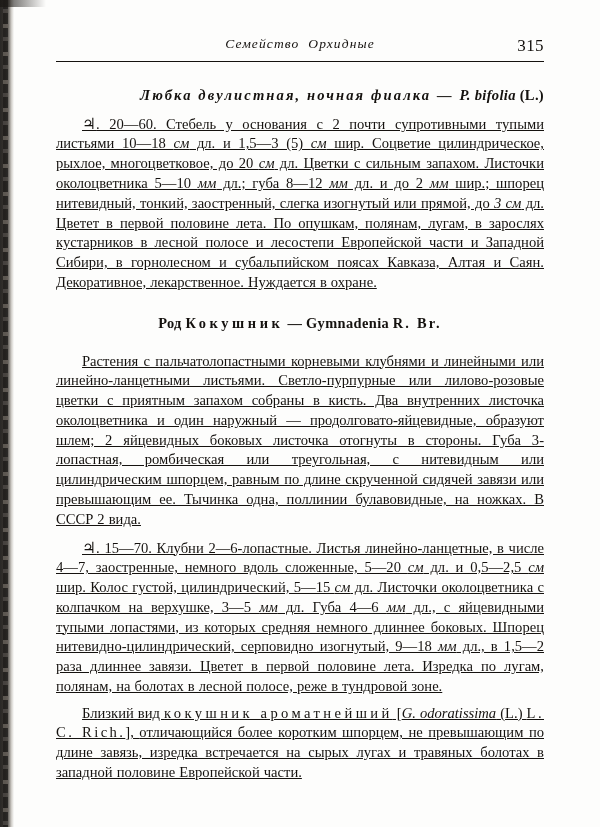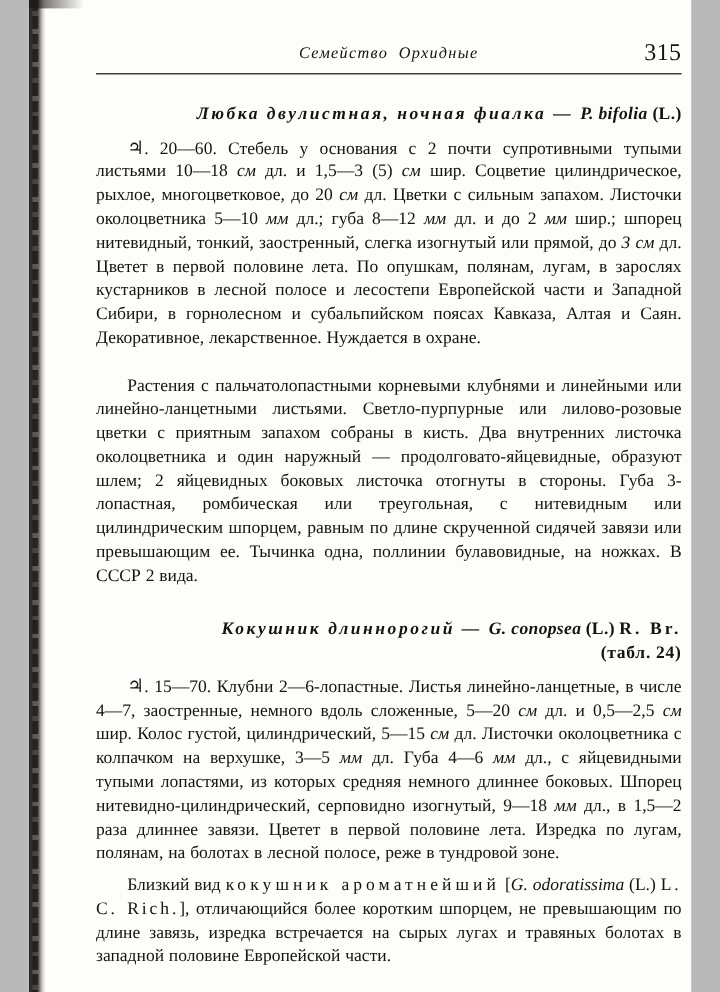--- a/index.html
+++ b/index.html
@@ -3,21 +3,21 @@
 <meta charset="utf-8">
 <title>Семейство Орхидные — 315</title>
 <style>
   html, body {
     margin: 0;
     padding: 0;
     background: #b9b9b9;
   }
   .page {
     position: relative;
-    width: 552px;
+    width: 600px;
     height: 827px;
     margin: 0 auto;
     background: #fdfdfc;
     overflow: hidden;
     font-family: "Liberation Serif", "DejaVu Serif", serif;
     color: #15120f;
   }
   
   .scan-edge {
     position: absolute;
@@ -71,21 +71,21 @@
   .runhead-title {
     font-style: italic;
     font-size: 13.5px;
     letter-spacing: 1.1px;
     white-space: pre;
   }
   .runhead-folio {
     position: absolute;
     right: 0;
     bottom: 0;
-    font-size: 20px;
+    font-size: 17px;
     letter-spacing: .4px;
   }
   .rule {
     border: 0;
     border-top: 1.6px solid #15120f;
     margin: 5px 0 0 0;
     width: 100%;
   }
   
   .species-heading {
@@ -132,20 +132,21 @@
   
   .para {
     font-size: 14.6px;
     line-height: 1.355;
     text-align: justify;
     text-align-last: left;
     text-indent: 26px;
     margin: 7px 0 0 0;
     word-spacing: .4px;
     hyphens: manual;
+    text-decoration: underline;
   }
   .para.tight { margin-top: 20px; }
   .it { font-style: italic; }
   .sym {
     font-style: italic;
     font-size: 15.5px;
     letter-spacing: .2px;
   }
   .spaced-term { letter-spacing: 3.4px; }
   .latin-it { font-style: italic; }
@@ -166,26 +167,23 @@
       <span class="runhead-folio">315</span>
     </div>
     <hr class="rule">
 
     <div class="species-heading">
       <span class="sp-name">Любка двулистная, ночная фиалка</span><span class="sp-name"> — </span><span class="sp-latin">P. bifolia</span><span class="sp-auth"> </span><span class="sp-auth">(L.)</span>
     </div>
 
     <p class="para"><span class="sym">♃</span><span>. 20—60. Стебель у основания с 2 почти супротивными тупыми листьями 10—18 </span><span class="it">см</span><span> дл. и 1,5—3 (5) </span><span class="it">см</span><span> шир. Соцветие цилиндрическое, рыхлое, многоцветковое, до 20 </span><span class="it">см</span><span> дл. Цветки с сильным запахом. Листочки околоцветника 5—10 </span><span class="it">мм</span><span> дл.; губа 8—12 </span><span class="it">мм</span><span> дл. и до 2 </span><span class="it">мм</span><span> шир.; шпорец нитевидный, тонкий, заостренный, слегка изогнутый или прямой, до </span><span class="it">3 см</span><span> дл. Цветет в первой половине лета. По опушкам, полянам, лугам, в зарослях кустарников в лесной полосе и лесостепи Европейской части и Западной Сибири, в горнолесном и субальпийском поясах Кавказа, Алтая и Саян. Декоративное, лекарственное. Нуждается в охране.</span></p>
 
+    <div class="genus-heading"><span class="g-rod">Род </span><span class="g-name">Кокушник</span><span class="g-rod"> — </span><span class="g-latin">Gymnadenia</span> <span class="g-auth">R. Br.</span></div>
 
     <p class="para tight">Растения с пальчатолопастными корневыми клубнями и линейными или линейно-ланцетными листьями. Светло-пурпурные или лилово-розовые цветки с приятным запахом собраны в кисть. Два внутренних листочка околоцветника и один наружный — продолговато-яйцевидные, образуют шлем; 2 яйцевидных боковых листочка отогнуты в стороны. Губа 3-лопастная, ромбическая или треугольная, с нитевидным или цилиндрическим шпорцем, равным по длине скрученной сидячей завязи или превышающим ее. Тычинка одна, поллинии булавовидные, на ножках. В СССР 2 вида.</p>
 
-    <div class="species-heading">
-      <span class="sp-name">Кокушник длиннорогий</span><span class="sp-name"> — </span><span class="sp-latin">G. conopsea</span> <span class="sp-auth">(L.)</span> <span class="sp-auth-spaced">R. Br.</span>
-      <span class="heading-line2"><span class="sp-table">(табл.  24)</span></span>
-    </div>
 
     <p class="para"><span class="sym">♃</span><span>. 15—70. Клубни 2—6-лопастные. Листья линейно-ланцетные, в числе 4—7, заостренные, немного вдоль сложенные, 5—20 </span><span class="it">см</span><span> дл. и 0,5—2,5 </span><span class="it">см</span><span> шир. Колос густой, цилиндрический, 5—15 </span><span class="it">см</span><span> дл. Листочки околоцветника с колпачком на верхушке, 3—5 </span><span class="it">мм</span><span> дл. Губа 4—6 </span><span class="it">мм</span><span> дл., с яйцевидными тупыми лопастями, из которых средняя немного длиннее боковых. Шпорец нитевидно-цилиндрический, серповидно изогнутый, 9—18 </span><span class="it">мм</span><span> дл., в 1,5—2 раза длиннее завязи. Цветет в первой половине лета. Изредка по лугам, полянам, на болотах в лесной полосе, реже в тундровой зоне.</span></p>
 
     <p class="para"><span>Близкий вид </span><span class="spaced-term">кокушник ароматнейший</span><span> [</span><span class="latin-it">G. odoratissima</span><span> (L.) </span><span class="auth-spaced">L. C. Rich.</span><span>], </span><span>отличающийся более коротким шпорцем, не превышающим по длине завязь, изредка встречается на сырых лугах и травяных болотах в западной половине Европейской части.</span></p>
 
   </div>
 </div>
 
 </body></html>

